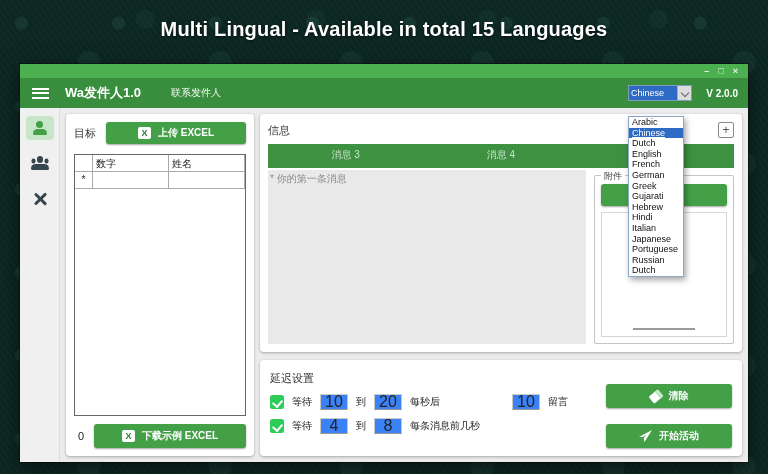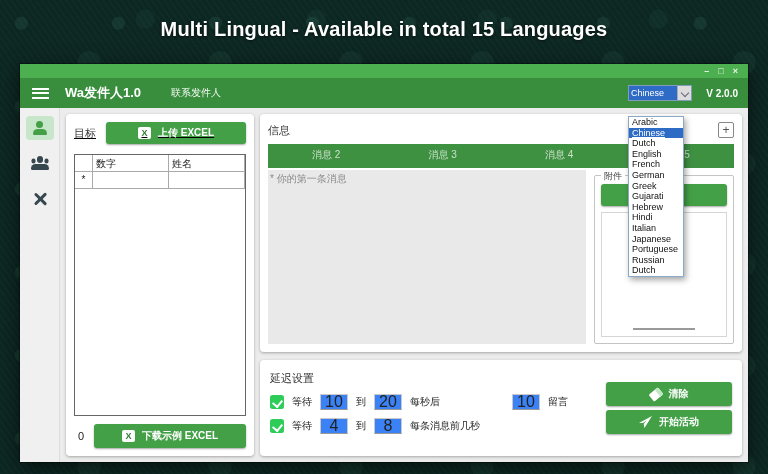--- a/index.html
+++ b/index.html
@@ -80,21 +80,21 @@
   .card { background:#fff; border-radius:4px; box-shadow:0 1px 3px rgba(0,0,0,.3); }
   
   .gbtn { background:#43a047; color:#fff; border:none; border-radius:3px;
     display:flex; align-items:center; justify-content:center; gap:7px;
     font-family:"Liberation Sans",sans-serif; font-size:10px; font-weight:bold;
     box-shadow:0 1px 2px rgba(0,0,0,.35); cursor:pointer; }
   .xls { width:13px; height:12px; background:#fff; color:#2e7d32; border-radius:2px;
     font-size:9px; font-weight:bold; line-height:12px; text-align:center; flex:0 0 auto; }
   
   .targets { width:188px; display:flex; flex-direction:column; padding:8px; flex:0 0 auto; }
-  .t-head { display:flex; align-items:center; gap:10px;text-decoration:underline; }
+  .t-head { display:flex; align-items:center; gap:10px; }
   .label { font-size:11px; color:#333; }
   .t-head .gbtn { flex:1; height:22px; }
   .grid { margin-top:10px; flex:1; border:1px solid #666; background:#fff; display:flex; flex-direction:column; }
   .grow { display:flex; flex:0 0 auto; }
   .gcell { border-right:1px solid #aaa; border-bottom:1px solid #aaa; font-size:10px; color:#222;
     padding:2px 3px; height:17px; overflow:hidden; }
   .gsel { width:18px; flex:0 0 auto; text-align:center; }
   .gcol { flex:1; }
   .t-foot { margin-top:8px; display:flex; align-items:center; gap:10px; }
   .t-count { font-size:11px; color:#222; padding-left:4px; }
@@ -123,21 +123,21 @@
   
   .delay { height:96px; flex:0 0 auto; padding:8px 10px; display:flex; gap:10px; }
   .d-left { flex:1; min-width:0; }
   .d-row { display:flex; align-items:center; gap:8px; margin-top:8px; font-size:10px; color:#222; }
   .chk { width:14px; height:14px; background:#2ecc59; border-radius:2.5px; position:relative; flex:0 0 auto; cursor:pointer; }
   .chk::after { content:""; position:absolute; left:3.5px; top:2.5px; width:5px; height:7px;
     border-right:2px solid #fff; border-bottom:2px solid #fff; transform:rotate(40deg); }
   .num { width:28px; height:16px; border:1px solid #c9c9c9; border-bottom-color:#9a9a9a;
     font-family:"Liberation Sans",sans-serif; font-size:16px; text-align:center; color:#222; background:#3b82f6; }
   .sp { width:56px; }
-  .d-right { width:126px; flex:0 0 auto; display:flex; flex-direction:column; justify-content:center; gap:4px; }
+  .d-right { width:126px; flex:0 0 auto; display:flex; flex-direction:column; justify-content:flex-end; gap:16px; }
   .d-right .gbtn { height:24px; }
   .ic-eraser { width:12px; height:9px; background:#fff; border-radius:1.5px; transform:rotate(-40deg); position:relative; }
   .ic-eraser::after { content:""; position:absolute; right:0; top:0; width:4px; height:9px;
     background:#bfe8c2; border-radius:0 1.5px 1.5px 0; }
   .ic-send { width:13px; height:12px; background:#fff;
     clip-path:polygon(0 58%, 100% 0, 42% 100%, 36% 66%, 58% 38%, 30% 58%); }
 </style>
 </head>
 <body>
 
@@ -222,21 +222,20 @@
       </div>
 
       <div class="rcol">
 
         <div class="card msgcard">
           <div class="m-head">
             <span class="label">信息</span>
             <span class="plus-btn">+</span>
           </div>
           <div class="tabs">
-            <span class="tab">消息 2</span>
             <span class="tab">消息 3</span>
             <span class="tab">消息 4</span>
             <span class="tab">消息 5</span>
           </div>
           <div class="m-body">
             <textarea class="msg-input" placeholder="* 你的第一条消息" style=""></textarea>
             <div class="attach">
               <span class="attach-label">附件</span>
               <button class="gbtn">
                 <span>添加文件</span>

